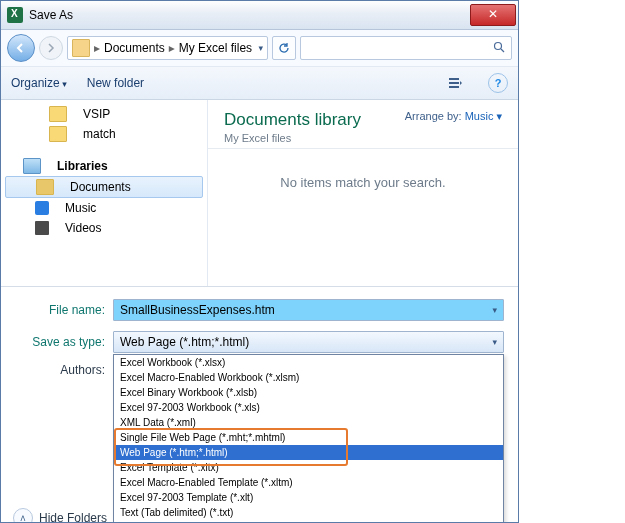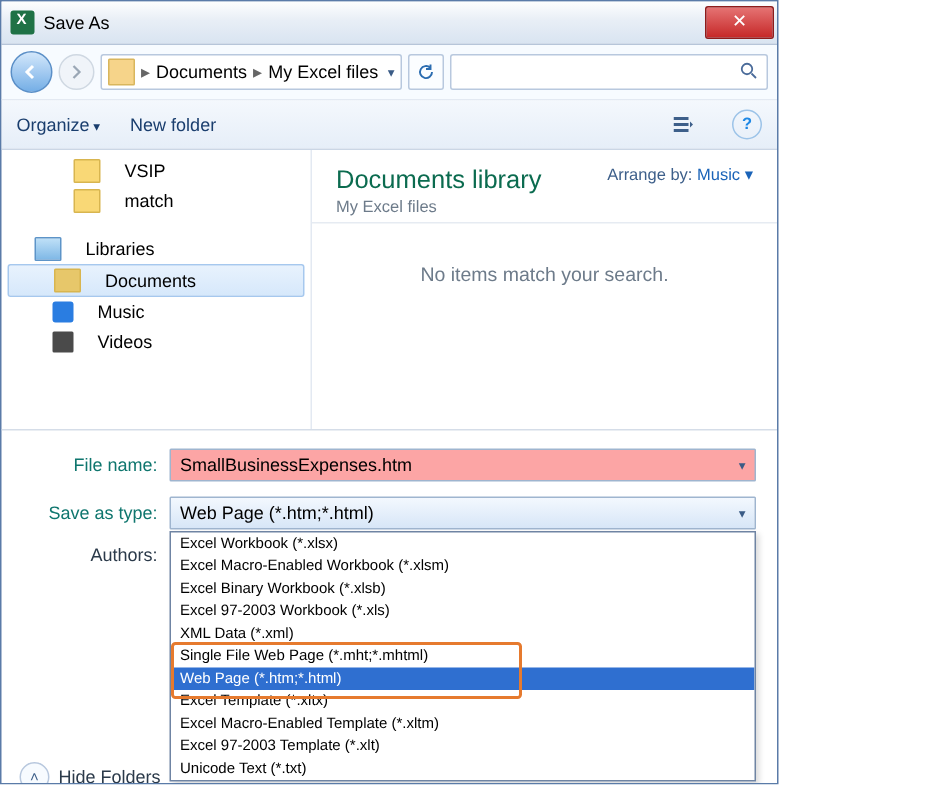--- a/index.html
+++ b/index.html
@@ -27,33 +27,33 @@
 .body{display:flex;height:186px}
 .treepane{width:206px;border-right:1px solid #e3e9f2;overflow:auto;padding:4px 0}
 .tree-item{display:flex;align-items:center;height:20px;padding-left:34px;gap:16px;cursor:pointer}
 .tree-item.indent{padding-left:48px}
 .tree-item .ficon{width:16px;height:14px;background:#f9d876;border:1px solid #d8b54f;border-radius:1px}
 .tree-item .licon{width:16px;height:14px;background:linear-gradient(#bfe0f7,#7fb8e6);border:1px solid #5d94c8;border-radius:1px}
 .tree-item .micon{width:14px;height:14px;background:#2a7de1;border-radius:2px}
 .tree-item .picon{width:14px;height:14px;background:#b8855e;border-radius:1px}
 .tree-item .vicon{width:14px;height:14px;background:#4a4a4a;border-radius:1px;position:relative}
 .tree-item.selected{background:linear-gradient(#e8f2fd,#d6e8fb);border:1px solid #a6c8ee;border-radius:2px;margin:0 4px;padding-left:30px}
-.tree-group{font-weight:normal}
+.tree-group{font-weight:bold}
 .tree-sep{height:12px}
 .contentpane{flex:1;display:flex;flex-direction:column}
 .content-header{display:flex;align-items:flex-start;justify-content:space-between;padding:10px 16px 4px 16px;border-bottom:1px solid #e6ebf2}
 .content-header .ch-title{color:#0b6b4f;font-size:17px}
 .content-header .ch-sub{color:#6d7b8a;font-size:11px;margin-top:2px}
 .arrange{font-size:11px;color:#3d5f8a}
 .arrange .alink{color:#1a63b8;cursor:pointer}
 .empty{flex:1;display:flex;align-items:flex-start;justify-content:center;padding-top:26px;color:#6d7b8a;font-size:13px}
 .form-area{border-top:1px solid #d5dde8;padding:10px 14px 0 14px;position:relative;height:245px}
 .form-row{display:flex;align-items:center;height:26px;margin-bottom:6px}
 .form-row .lbl{width:90px;text-align:right;padding-right:8px;color:#0f766e}
-.form-row .field{flex:1;height:20px;border:1px solid #9fb5cf;background:#fca5a5;padding:0 6px;display:flex;align-items:center;border-radius:1px}
+.form-row .field{flex:1;height:20px;border:1px solid #9fb5cf;background:#7dd3fc;padding:0 6px;display:flex;align-items:center;border-radius:1px}
 .form-row .field.combo{background:linear-gradient(#f3f8fe,#d7e6f7)}
 .form-row .field .drop{margin-left:auto;color:#3a5b86;font-size:9px}
 .authors-lbl{width:90px;text-align:right;padding-right:8px;color:#2b3a4a;display:inline-block;vertical-align:top;margin-top:2px}
 .dropdown-list{position:absolute;left:112px;right:14px;top:67px;border:1px solid #6f84a3;background:#fff;max-height:168px;overflow:hidden;font-size:10px;box-shadow:2px 2px 4px rgba(0,0,0,0.15)}
 .dropdown-list .opt{height:15px;padding:0 6px;line-height:15px;white-space:nowrap;cursor:pointer}
 .dropdown-list .opt.sel{background:#2f6fd0;color:#fff}
 .highlight-box{position:absolute;border:2px solid #e67a2e;border-radius:3px;pointer-events:none}
 .hide-folders{position:absolute;left:12px;bottom:14px;display:flex;align-items:center;gap:6px;color:#2b3a4a;cursor:pointer}
 .hide-folders .chev{width:18px;height:18px;border:1px solid #b8c8de;border-radius:50%;display:flex;align-items:center;justify-content:center;font-size:10px;color:#3d5f8a;background:#f7fbff}
 </style>
@@ -185,20 +185,21 @@
       <div class="opt">Excel Workbook (*.xlsx)</div>
       <div class="opt">Excel Macro-Enabled Workbook (*.xlsm)</div>
       <div class="opt">Excel Binary Workbook (*.xlsb)</div>
       <div class="opt">Excel 97-2003 Workbook (*.xls)</div>
       <div class="opt">XML Data (*.xml)</div>
       <div class="opt">Single File Web Page (*.mht;*.mhtml)</div>
       <div class="opt sel">Web Page (*.htm;*.html)</div>
       <div class="opt">Excel Template (*.xltx)</div>
       <div class="opt">Excel Macro-Enabled Template (*.xltm)</div>
       <div class="opt">Excel 97-2003 Template (*.xlt)</div>
+      <div class="opt">Text (Tab delimited) (*.txt)</div>
       <div class="opt">Unicode Text (*.txt)</div>
 
     </div>
 
     <div class="highlight-box" style="left:113px;top:141px;width:230px;height:34px"></div>
 
     <div class="hide-folders">
       <span class="chev">˄</span>
       <span>Hide Folders</span>
     </div>

